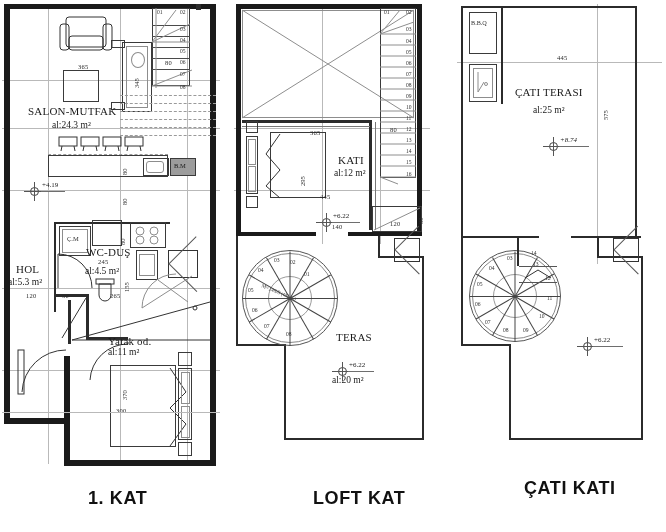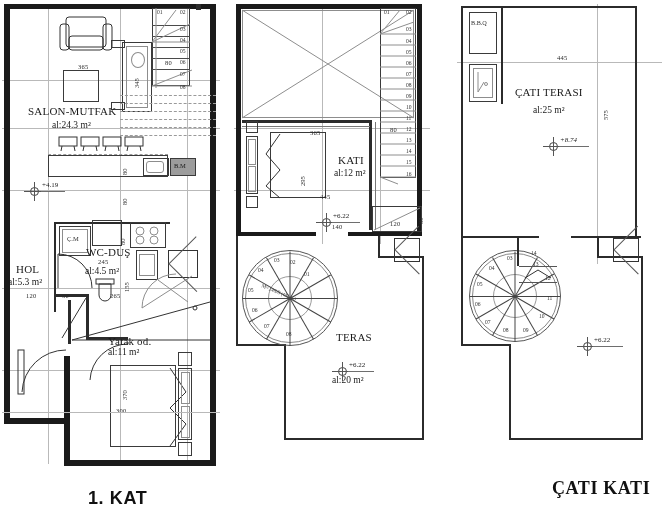--- a/index.html
+++ b/index.html
@@ -519,15 +519,16 @@
     <div class="elev" style="left:126px;top:340px;">
       <div class="c"></div>
         <div class="hl"></div>
         <div class="vl"></div>
     </div>
     <div class="elev-line" style="left:138px;top:346px;width:30px;"></div>
     <div class="lbl elev-txt" style="left:139px;top:337px;">+6.22</div>
   </div>
 
   <div class="title" style="left:88px;top:488px;">1. KAT</div>
-  <div class="title" style="left:552px;top:478px;font-family:Liberation Serif, serif;">ÇATI KATI</div>
+  <div class="title" style="left:313px;top:488px;">LOFT KAT</div>
+  <div class="title" style="left:524px;top:478px;">ÇATI KATI</div>
 
 </div>
 
 </body></html>

